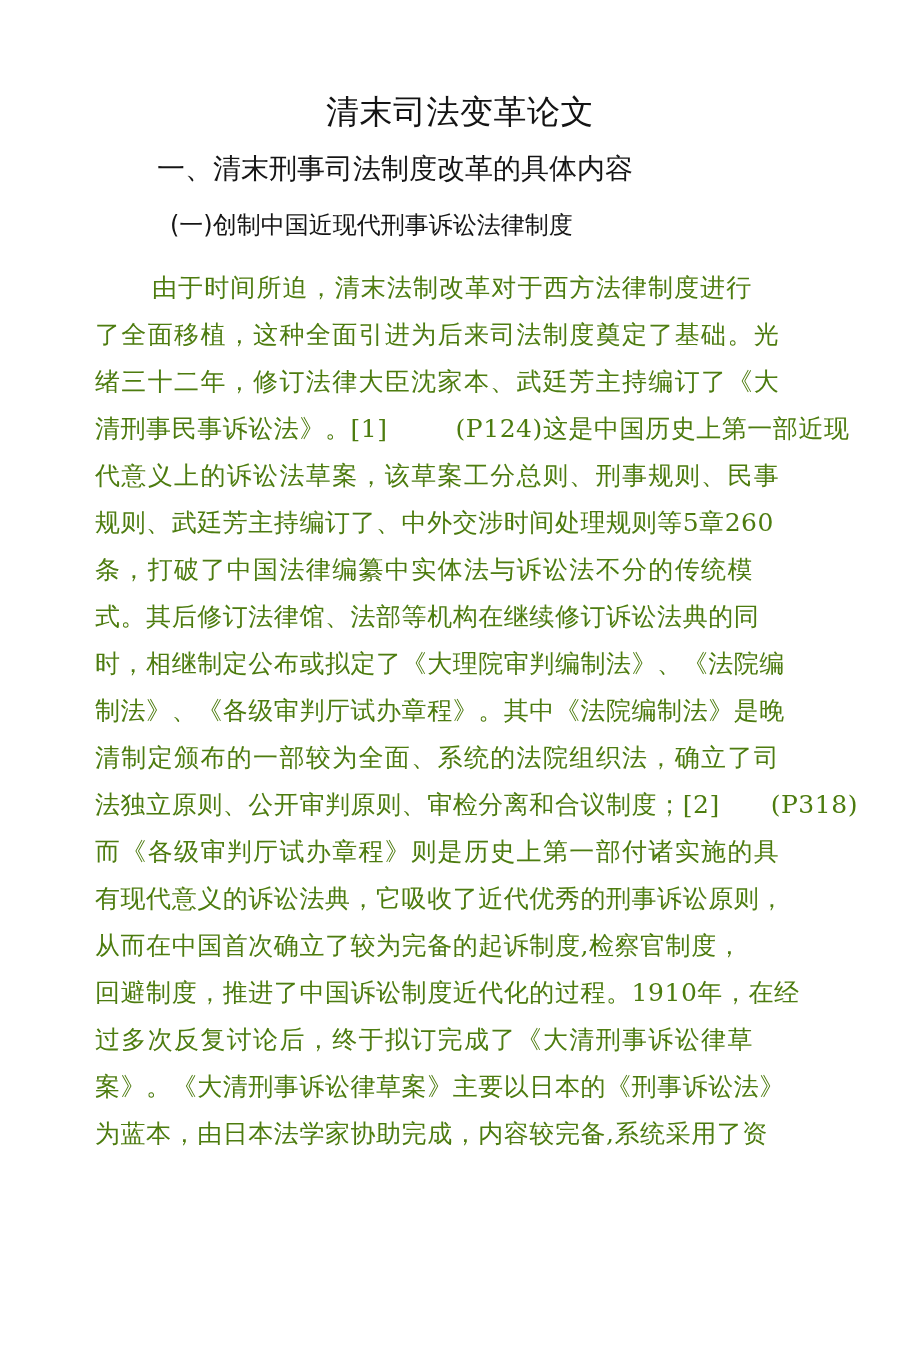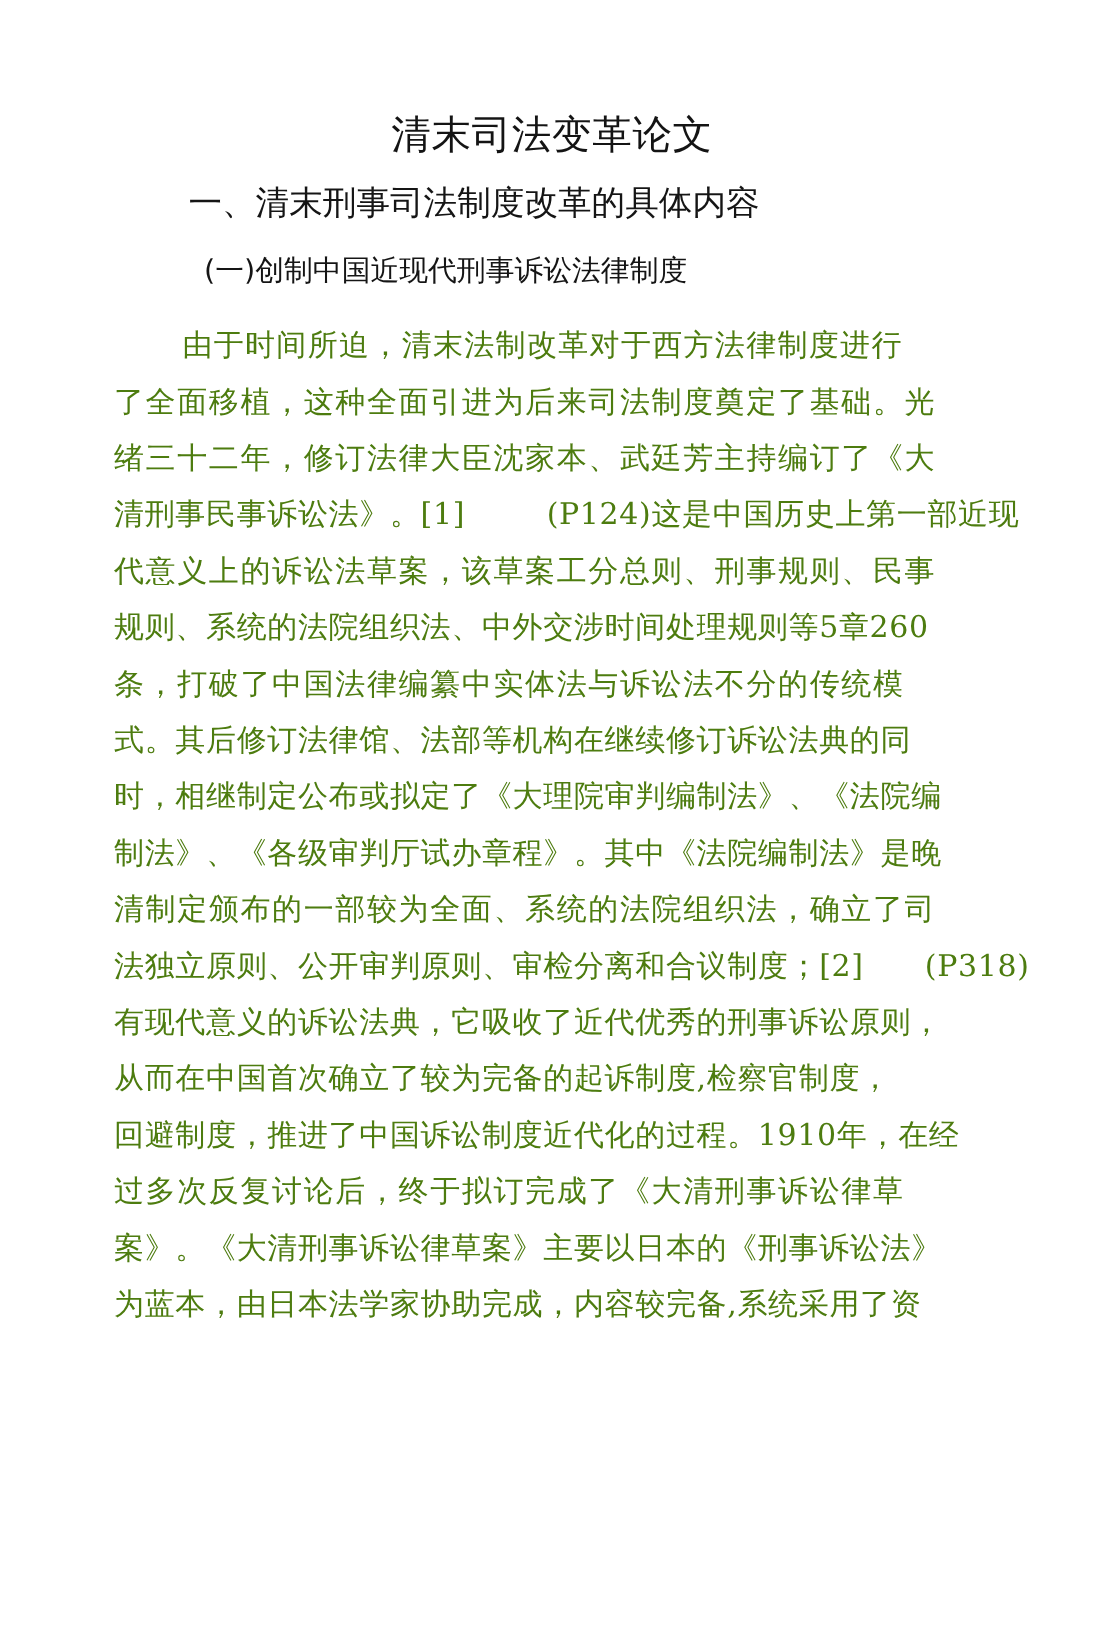--- a/index.html
+++ b/index.html
@@ -105,27 +105,28 @@
   <div class="heading-1">一、清末刑事司法制度改革的具体内容</div>
 
   <div class="heading-2">(一)创制中国近现代刑事诉讼法律制度</div>
 
   <div class="body-block">
     <div class="body-line indent">由于时间所迫，清末法制改革对于西方法律制度进行</div>
     <div class="body-line wide">了全面移植，这种全面引进为后来司法制度奠定了基础。光</div>
     <div class="body-line wide">绪三十二年，修订法律大臣沈家本、武廷芳主持编订了《大</div>
     <div class="body-line narrow">清刑事民事诉讼法》。[1]        (P124)这是中国历史上第一部近现</div>
     <div class="body-line wide">代意义上的诉讼法草案，该草案工分总则、刑事规则、民事</div>
-    <div class="body-line narrow">规则、系统的法院组织法、中外交涉时间处理规则等5章260</div>
+    <div class="body-line narrow">规则、武廷芳主持编订了、中外交涉时间处理规则等5章260</div>
     <div class="body-line wide">条，打破了中国法律编纂中实体法与诉讼法不分的传统模</div>
     <div class="body-line narrow">式。其后修订法律馆、法部等机构在继续修订诉讼法典的同</div>
     <div class="body-line narrow">时，相继制定公布或拟定了《大理院审判编制法》、《法院编</div>
     <div class="body-line narrow">制法》、《各级审判厅试办章程》。其中《法院编制法》是晚</div>
     <div class="body-line wide">清制定颁布的一部较为全面、系统的法院组织法，确立了司</div>
     <div class="body-line narrow">法独立原则、公开审判原则、审检分离和合议制度；[2]      (P318)</div>
+    <div class="body-line wide">而《各级审判厅试办章程》则是历史上第一部付诸实施的具</div>
     <div class="body-line narrow">有现代意义的诉讼法典，它吸收了近代优秀的刑事诉讼原则，</div>
     <div class="body-line narrow">从而在中国首次确立了较为完备的起诉制度,检察官制度，</div>
     <div class="body-line narrow">回避制度，推进了中国诉讼制度近代化的过程。1910年，在经</div>
     <div class="body-line wide">过多次反复讨论后，终于拟订完成了《大清刑事诉讼律草</div>
     <div class="body-line narrow">案》。《大清刑事诉讼律草案》主要以日本的《刑事诉讼法》</div>
     <div class="body-line narrow">为蓝本，由日本法学家协助完成，内容较完备,系统采用了资</div>
   </div>
 
 </div>
 

